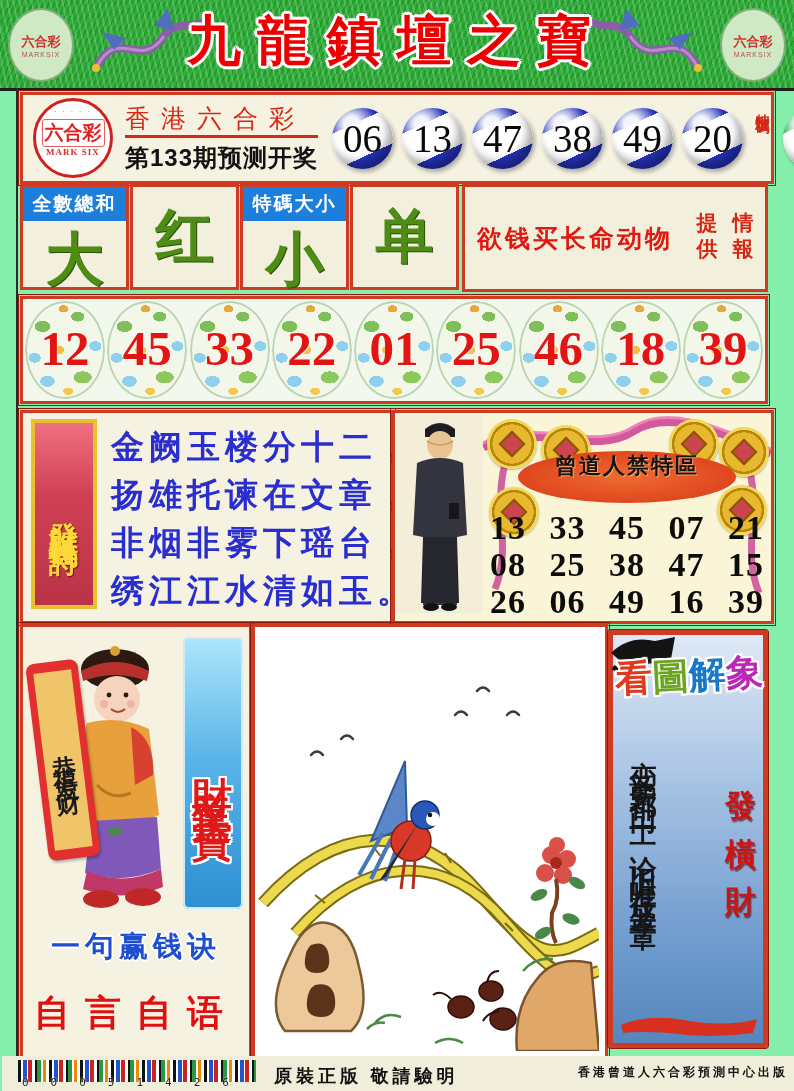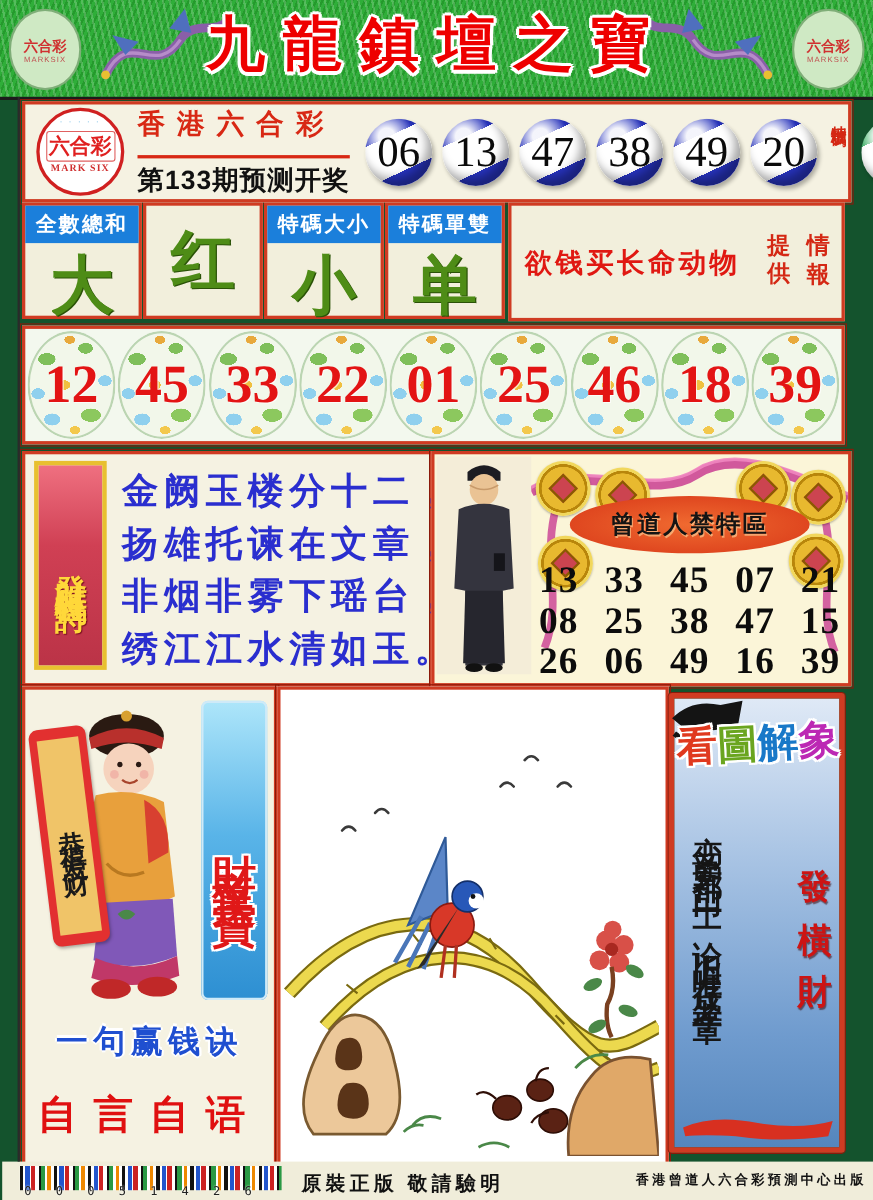--- a/index.html
+++ b/index.html
@@ -1,17 +1,17 @@
 <!DOCTYPE html>
 <html><head>
 <meta charset="utf-8">
 <style>
   html,body{margin:0;padding:0;}
   body{background:#d8d4c4;font-family:"Liberation Sans",sans-serif;}
-  #page{position:relative;width:794px;height:1091px;background:#14532d;overflow:hidden;margin:0 auto;}
+  #page{position:relative;width:794px;height:1091px;background:#86efac;overflow:hidden;margin:0 auto;}
   .nosel{user-select:none;}
 
   
   #header{position:absolute;left:0;top:0;width:794px;height:88px;
     background-color:#2fae39;
     background-image:
       repeating-linear-gradient(78deg, rgba(255,255,255,.18) 0 2px, rgba(255,255,255,0) 2px 6px),
       repeating-linear-gradient(-65deg, rgba(0,80,0,.22) 0 2px, rgba(0,80,0,0) 2px 5px);
     border-bottom:3px solid #1c1c1c;}
   #header-title{position:absolute;left:50%;top:50%;transform:translate(-50%,-54%);
@@ -29,22 +29,22 @@
   .rpanel{position:absolute;background:#f5f2e2;border:3px solid #cf3b22;outline:1px solid #8a1a0a;outline-offset:1px;}
 
   
   #draw-panel{left:20px;top:92px;width:748px;height:86px;display:flex;align-items:center;}
   #mark6-logo{width:74px;height:74px;border-radius:50%;background:#fff;border:3px solid #d02020;
     margin-left:10px;display:flex;flex-direction:column;align-items:center;justify-content:center;position:relative;flex:0 0 auto;}
   #mark6-logo .dots{position:absolute;top:7px;font-size:7px;letter-spacing:2px;color:#3aa0d8;}
   #mark6-logo .t1{color:#e02020;font-size:19px;font-weight:bold;border:1px solid #e06060;padding:0 2px;border-radius:3px;}
   #mark6-logo .t2{color:#d03030;font-size:9px;font-weight:bold;letter-spacing:1px;font-family:Liberation Serif, serif;}
   #brand-block{margin-left:12px;flex:0 0 auto;}
-  #brand-title{color:#d82814;font-size:25px;font-weight:bold;letter-spacing:11px;white-space:nowrap;
-    border-bottom:3px solid #d82814;padding-bottom:12px;}
+  #brand-title{color:#d82814;font-size:25px;font-weight:normal;letter-spacing:11px;white-space:nowrap;
+    border-bottom:3px solid #d82814;padding-bottom:0;}
   #issue-line{color:#111;font-size:24px;font-weight:bold;margin-top:4px;letter-spacing:1px;white-space:nowrap;}
   #balls{display:flex;align-items:center;margin-left:14px;gap:9px;}
   .ball{width:61px;height:61px;border-radius:50%;display:flex;align-items:center;justify-content:center;
     font-family:"Liberation Serif",serif;font-size:39px;color:#0a0a0a;flex:0 0 auto;
     background:
       radial-gradient(circle at 32% 26%, rgba(255,255,255,.95) 0 12%, rgba(255,255,255,0) 40%),
       linear-gradient(155deg, #2733bd 0 29%, #ffffff 29% 71%, #2733bd 71% 100%);
     box-shadow:inset -5px -7px 9px rgba(0,0,0,.35), 2px 3px 4px rgba(0,0,0,.3);}
   .ball.green{background:
       radial-gradient(circle at 32% 26%, rgba(255,255,255,.95) 0 12%, rgba(255,255,255,0) 40%),
@@ -103,21 +103,21 @@
   #zone-box{left:392px;top:410px;width:376px;height:208px;background:#fbf5d8;}
   #man-fig{position:absolute;left:2px;top:2px;width:86px;height:198px;background:#f4edd8;}
   #zone-deco{position:absolute;left:88px;top:0;right:0;bottom:0;}
   .coin{position:absolute;width:50px;height:50px;border-radius:50%;
     background:radial-gradient(circle,#f8e88a 0 26%,#e8b92f 27% 55%,#b8860b 56% 62%,#f1d75c 63% 100%);
     box-shadow:0 1px 2px rgba(0,0,0,.3);}
   .coin::before{content:"";position:absolute;left:50%;top:50%;width:15px;height:15px;
     transform:translate(-50%,-50%) rotate(45deg);background:#cc4450;border:2px solid #8a5a00;}
   #zone-title{position:absolute;left:50%;top:38px;transform:translateX(-50%);
     background:radial-gradient(ellipse at center,#f06a30,#d83818);border-radius:50%;
-    width:218px;height:52px;display:flex;align-items:center;justify-content:center;z-index:3;}
+    width:218px;height:52px;display:flex;justify-content:center;z-index:3;}
   #zone-title span{color:#141414;font-size:22px;font-weight:bold;letter-spacing:2px;
     text-shadow:1px 1px 0 rgba(255,220,160,.6);}
   #zone-rows{position:absolute;left:0;right:0;top:96px;text-align:center;z-index:3;}
   .zone-row{color:#0c0c0c;font-size:34px;font-weight:bold;font-family:"Liberation Serif",serif;
     line-height:37px;letter-spacing:1px;word-spacing:14px;white-space:nowrap;}
 
   
   #boy-panel{left:20px;top:624px;width:226px;height:430px;}
   #boy-art{position:absolute;left:4px;top:8px;width:146px;height:276px;}
   #scroll{position:absolute;left:10px;top:26px;width:52px;height:198px;background:#e23030;
@@ -248,21 +248,20 @@
       <div class="attr-val">大</div>
     </div>
     <div class="attr-cell">
       <div class="attr-val">红</div>
     </div>
     <div class="attr-cell">
       <div class="attr-head">特碼大小</div>
       <div class="attr-val">小</div>
     </div>
     <div class="attr-cell">
-      <div class="attr-head">特碼單雙</div>
       <div class="attr-val">单</div>
     </div>
     <div id="hint-cell">
       <div id="hint-text">欲钱买长命动物</div>
       <div id="hint-note">
         <span class="note-col">提供</span>
         <span class="note-col">情報</span>
       </div>
     </div>
   </div>

